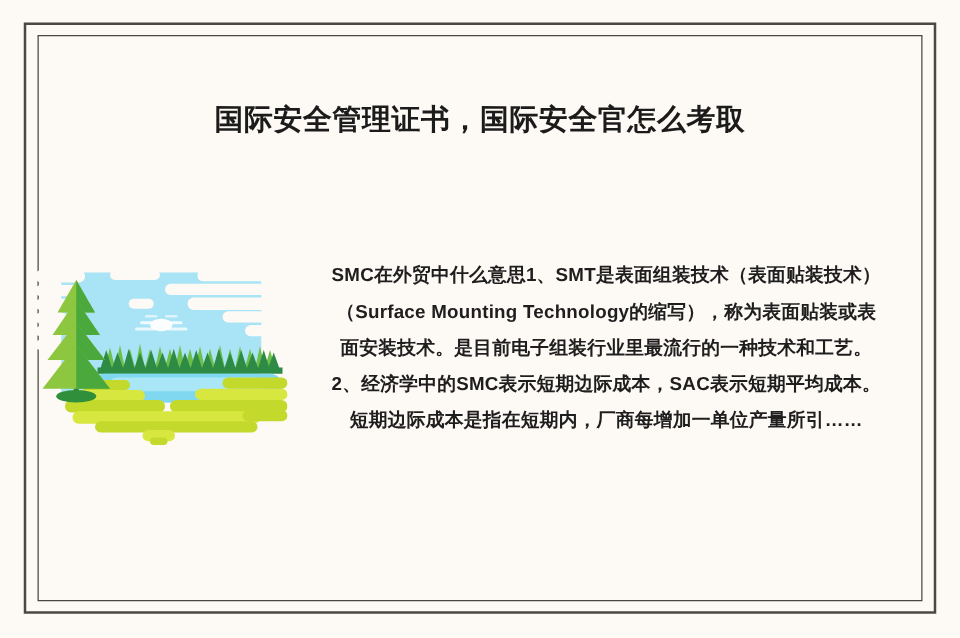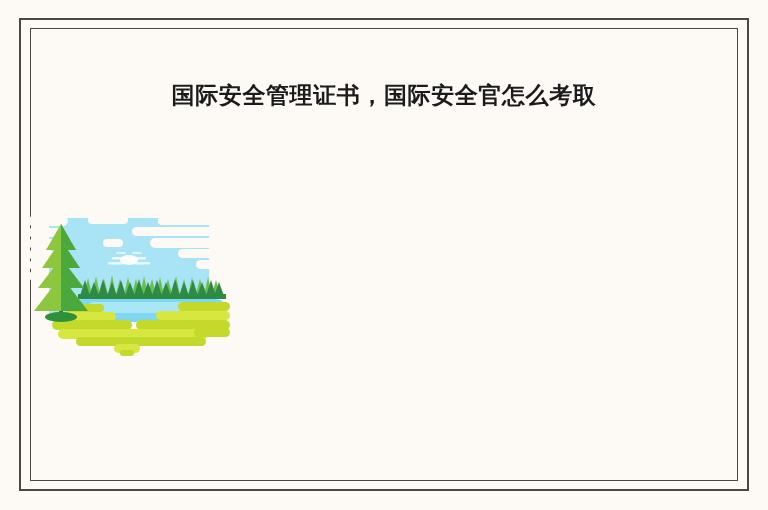--- a/index.html
+++ b/index.html
@@ -214,14 +214,15 @@
           <polygon points="33,42 10,72 56,72" fill="#8dc63f"></polygon>
           <polygon points="33,42 33,72 56,72" fill="#4aa83c"></polygon>
           <polygon points="33,60 6,95 60,95" fill="#8dc63f"></polygon>
           <polygon points="33,60 33,95 60,95" fill="#4aa83c"></polygon>
           <ellipse cx="33" cy="101" rx="16" ry="5" fill="#2f8f3a"></ellipse>
         </g>
       </g>
     </svg>
   </div>
 
+  <div class="article-body">SMC在外贸中什么意思1、SMT是表面组装技术（表面贴装技术）（Surface Mounting Technology的缩写），称为表面贴装或表面安装技术。是目前电子组装行业里最流行的一种技术和工艺。2、经济学中的SMC表示短期边际成本，SAC表示短期平均成本。短期边际成本是指在短期内，厂商每增加一单位产量所引……</div>
 
 </div>
 
 </body></html>

